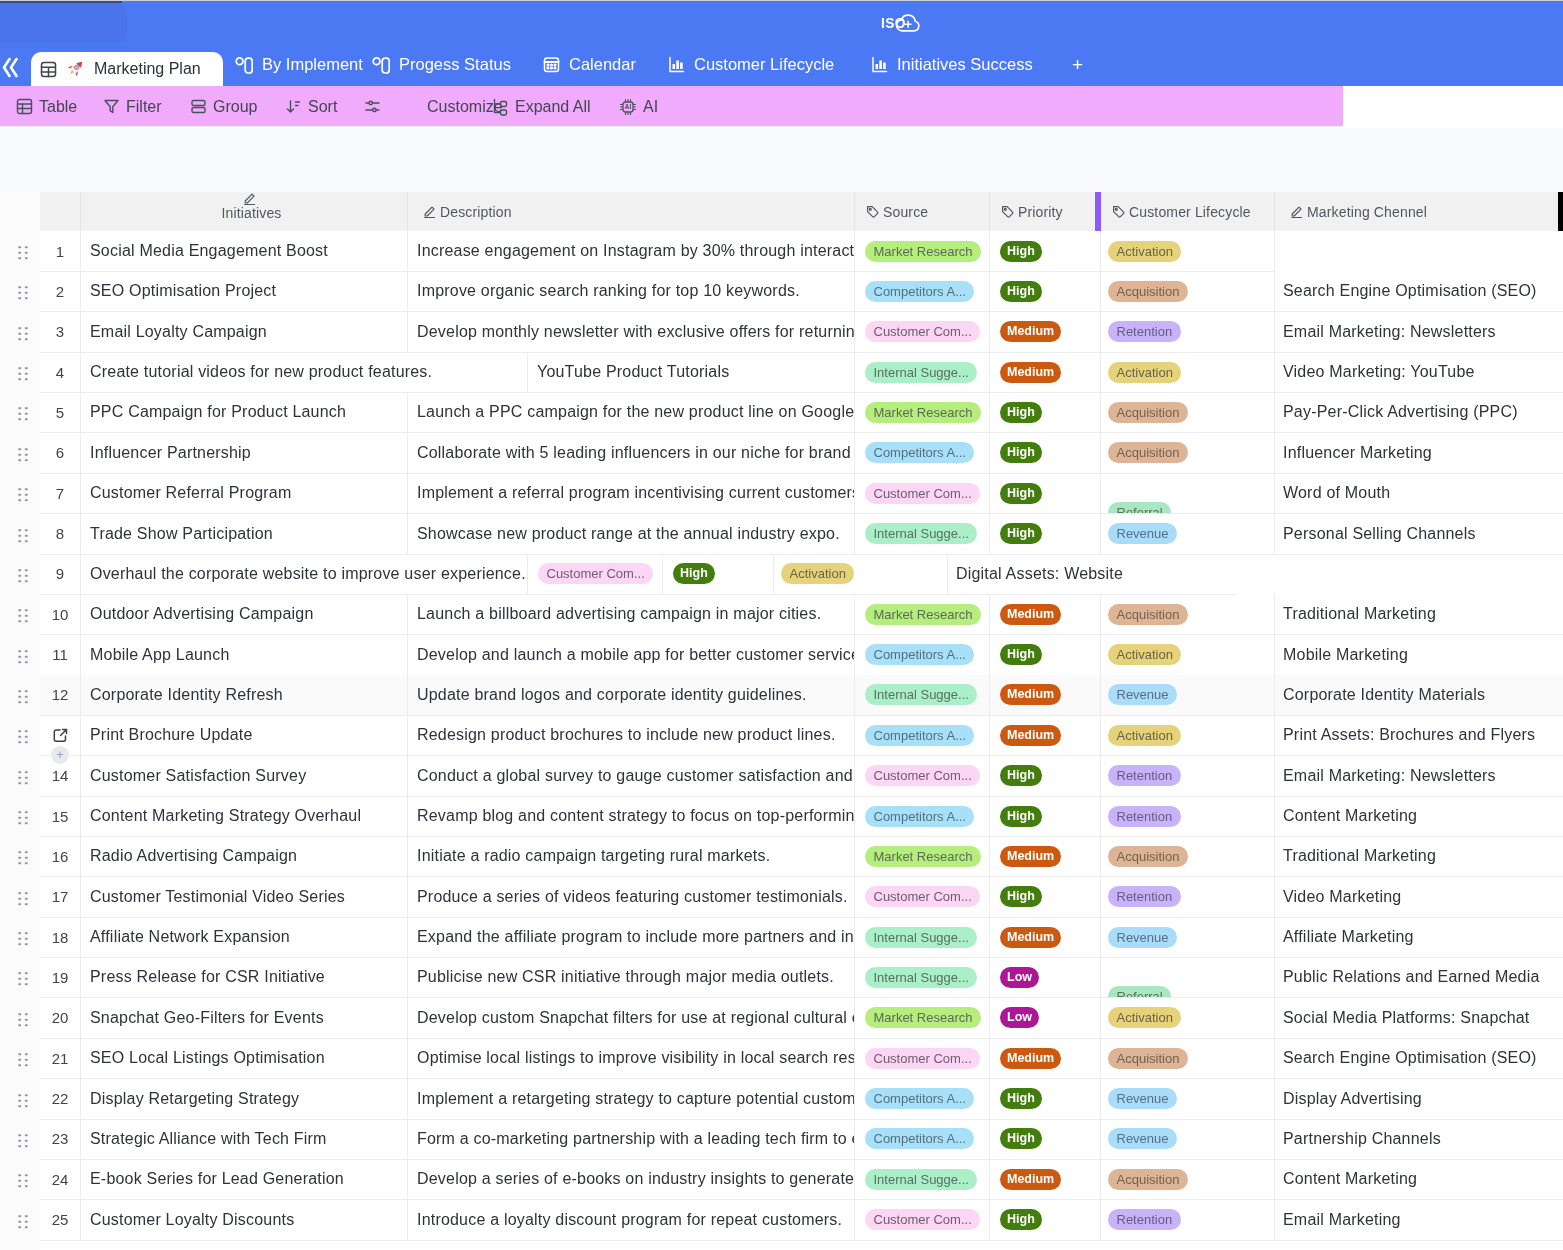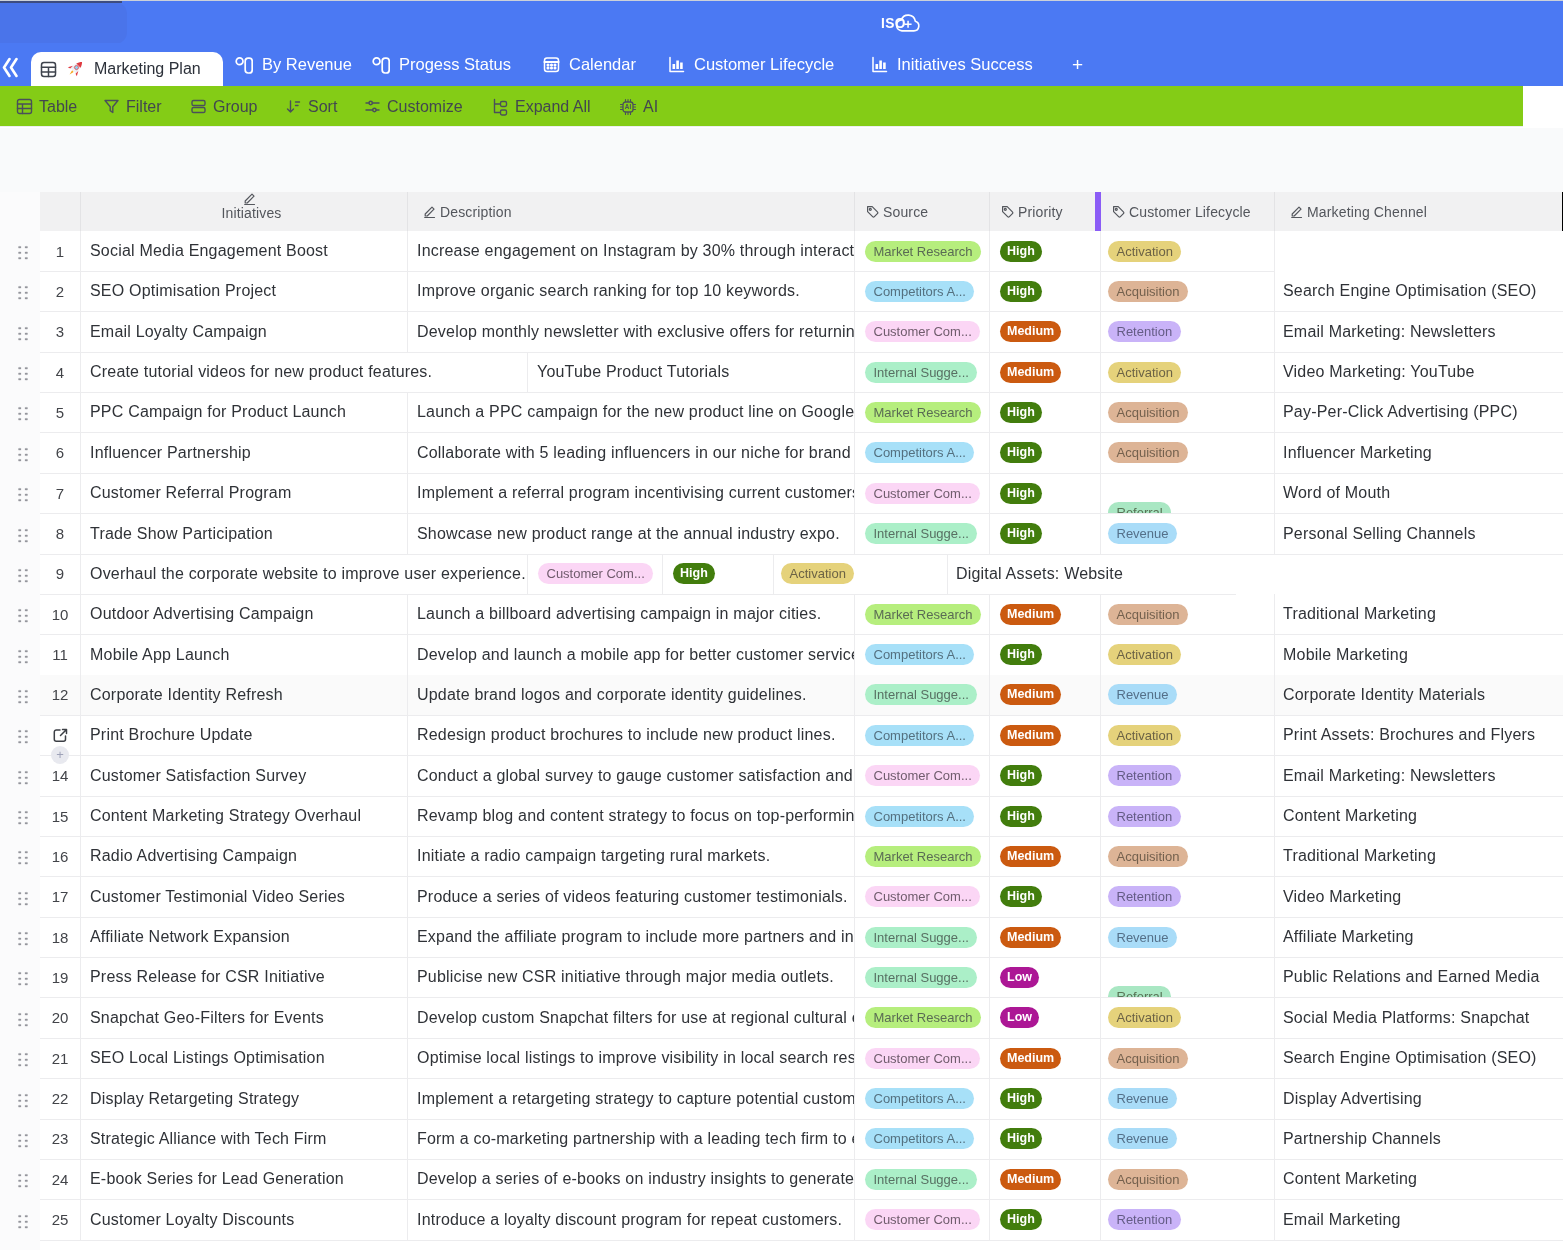--- a/index.html
+++ b/index.html
@@ -8,21 +8,21 @@
 .topdark{position:absolute;left:0;top:2px;width:127px;height:42px;background:#4a74ea;border-radius:0 12px 12px 0;}
 .topline{position:absolute;left:0;top:1px;width:122px;height:1.5px;background:#3d4c80;}
 .topwhite{position:absolute;left:0;top:0;width:1563px;height:1px;background:#ccd1d9;}
 .logo{position:absolute;left:880px;top:8px;width:44px;height:32px;}
 .tabbar{position:absolute;left:0;top:43px;width:1563px;height:43px;background:#4b79f3;}
 .chev{position:absolute;left:2px;top:14px;}
 .activetab{position:absolute;left:31px;top:9px;width:192px;height:34px;background:#fff;border-radius:10px 10px 0 0;display:flex;align-items:center;padding-left:9px;}
 .activetab .txt{font-size:16px;color:#2c313a;font-weight:500;margin-left:8px;}
 .tab{position:absolute;top:0;height:43px;display:flex;align-items:center;color:#fff;font-size:16.5px;font-weight:500;}
 .tab svg{margin-right:9px;}
-.toolbar{position:absolute;left:0;top:86px;width:1523px;height:41px;background:#84cc16;border-bottom:1px solid #eceef0;}
+.toolbar{position:absolute;left:0;top:86px;width:1343px;height:41px;background:#f0abfc;border-bottom:1px solid #eceef0;}
 .tool{position:absolute;top:0;height:41px;display:flex;align-items:center;color:#42474f;font-size:16px;}
 .tool svg{margin-right:6px;}
 .midgap{position:absolute;left:0;top:128px;width:1563px;height:64px;background:#f9fafb;}
 .gutter{position:absolute;left:0;top:192px;width:40px;height:1058px;background:#fbfbfc;}
 .grid{position:absolute;left:40px;top:192px;width:1523px;height:1048px;background:#fff;}
 .hdr{position:absolute;left:0;top:0;height:39px;background:#f1f1f2;display:flex;align-items:center;color:#53565c;font-size:14px;letter-spacing:0.15px;}
 .hdr svg{margin-right:4px;}
 .row{position:absolute;left:0;width:1523px;height:41px;display:flex;}
 .cell{height:100%;overflow:hidden;white-space:nowrap;display:flex;align-items:center;border-right:1px solid #ececee;border-bottom:1px solid #ececee;}
 .c0{width:41px;justify-content:center;color:#424449;font-size:15px;}
@@ -80,21 +80,21 @@
           <path d="M7.7 10.2 h1.6 l-0.8 3.4Z" fill="#f6a821"></path>
         </g>
       </svg>
    <span class="txt">Marketing Plan</span>
  </div>
  <div class="tab" style="left:235px;">
       <svg width="18" height="18" viewBox="0 0 18 18" fill="none" stroke="#fff" stroke-width="1.70" stroke-linecap="round" stroke-linejoin="round">
         <circle cx="4.6" cy="5.2" r="3.4"></circle>
         <rect x="10.2" y="2.2" width="7" height="14.8" rx="2.9"></rect>
       </svg>
-      <span>By Revenue</span>
+      <span>By Implement</span>
     </div>
 <div class="tab" style="left:372px;">
       <svg width="18" height="18" viewBox="0 0 18 18" fill="none" stroke="#fff" stroke-width="1.70" stroke-linecap="round" stroke-linejoin="round">
         <circle cx="4.6" cy="5.2" r="3.4"></circle>
         <rect x="10.2" y="2.2" width="7" height="14.8" rx="2.9"></rect>
       </svg>
       <span>Progess Status</span>
     </div>
 <div class="tab" style="left:543px;">
       <svg width="17" height="17" viewBox="0 0 17 17" fill="none" stroke="#fff" stroke-width="1.50" stroke-linecap="round" stroke-linejoin="round">
@@ -149,21 +149,21 @@
         <rect x="2" y="9.5" width="13" height="5" rx="1.6"></rect>
       </svg>
       <span>Group</span>
     </div>
 <div class="tool" style="left:285px;">
       <svg width="17" height="17" viewBox="0 0 17 17" fill="none" stroke="#4a505a" stroke-width="1.40" stroke-linecap="round" stroke-linejoin="round">
         <path d="M5.5 3v11M5.5 14l-3-3M5.5 14l3-3M10.5 4h4M10.5 7.5h2.5"></path>
       </svg>
       <span>Sort</span>
     </div>
-<div class="tool" style="left:364px;">
+<div class="tool" style="left:364px;gap:40px;">
       <svg width="17" height="17" viewBox="0 0 17 17" fill="none" stroke="#4a505a" stroke-width="1.40" stroke-linecap="round" stroke-linejoin="round">
         <path d="M2 5h3.2M8.2 5H15M2 12h6.8M12 12h3"></path>
         <circle cx="6.7" cy="5" r="1.7"></circle>
         <circle cx="10.4" cy="12" r="1.7"></circle>
       </svg>
       <span>Customize</span>
     </div>
 <div class="tool" style="left:491px;">
       <svg width="18" height="18" viewBox="0 0 18 18" fill="none" stroke="#4a505a" stroke-width="1.40" stroke-linecap="round" stroke-linejoin="round">
         <path d="M3.5 1.5v13h5M3.5 6h5"></path>
@@ -214,21 +214,21 @@
       </svg>
       <span>Priority</span>
     </div>
 <div class="hdr" style="left:1061px;width:174px;padding-left:11px;border-right:1px solid #e3e3e5;">
       <svg width="13" height="13" viewBox="0 0 13 13" fill="none" stroke="#54575d" stroke-width="1.20" stroke-linecap="round" stroke-linejoin="round">
         <path d="M1.6 1.6h4.6L11.4 6.8a1.3 1.3 0 0 1 0 1.8L8.4 11.6a1.3 1.3 0 0 1 -1.8 0L1.6 6.6z"></path>
         <circle cx="4.3" cy="4.3" r="1"></circle>
       </svg>
       <span>Customer Lifecycle</span>
     </div>
-<div class="hdr" style="left:1235px;width:288px;padding-left:15px;border-right:1px solid #000000;">
+<div class="hdr" style="left:1235px;width:288px;padding-left:15px;border-right:5px solid #000000;">
       <svg width="13" height="13" viewBox="0 0 13 13" fill="none" stroke="#54575d" stroke-width="1.20" stroke-linecap="round" stroke-linejoin="round">
         <path d="M2.2 9L9 2.2l2 2L4.2 11H2.2zM1.7 12.5h9.8"></path>
       </svg>
       <span>Marketing Chennel</span>
     </div>
 
 <div class="row" style="top:39.00px;">
       <div class="cell c0">1</div>
       <div class="cell c1">Social Media Engagement Boost</div>
       <div class="cell c2">Increase engagement on Instagram by 30% through interactive posts.</div>

